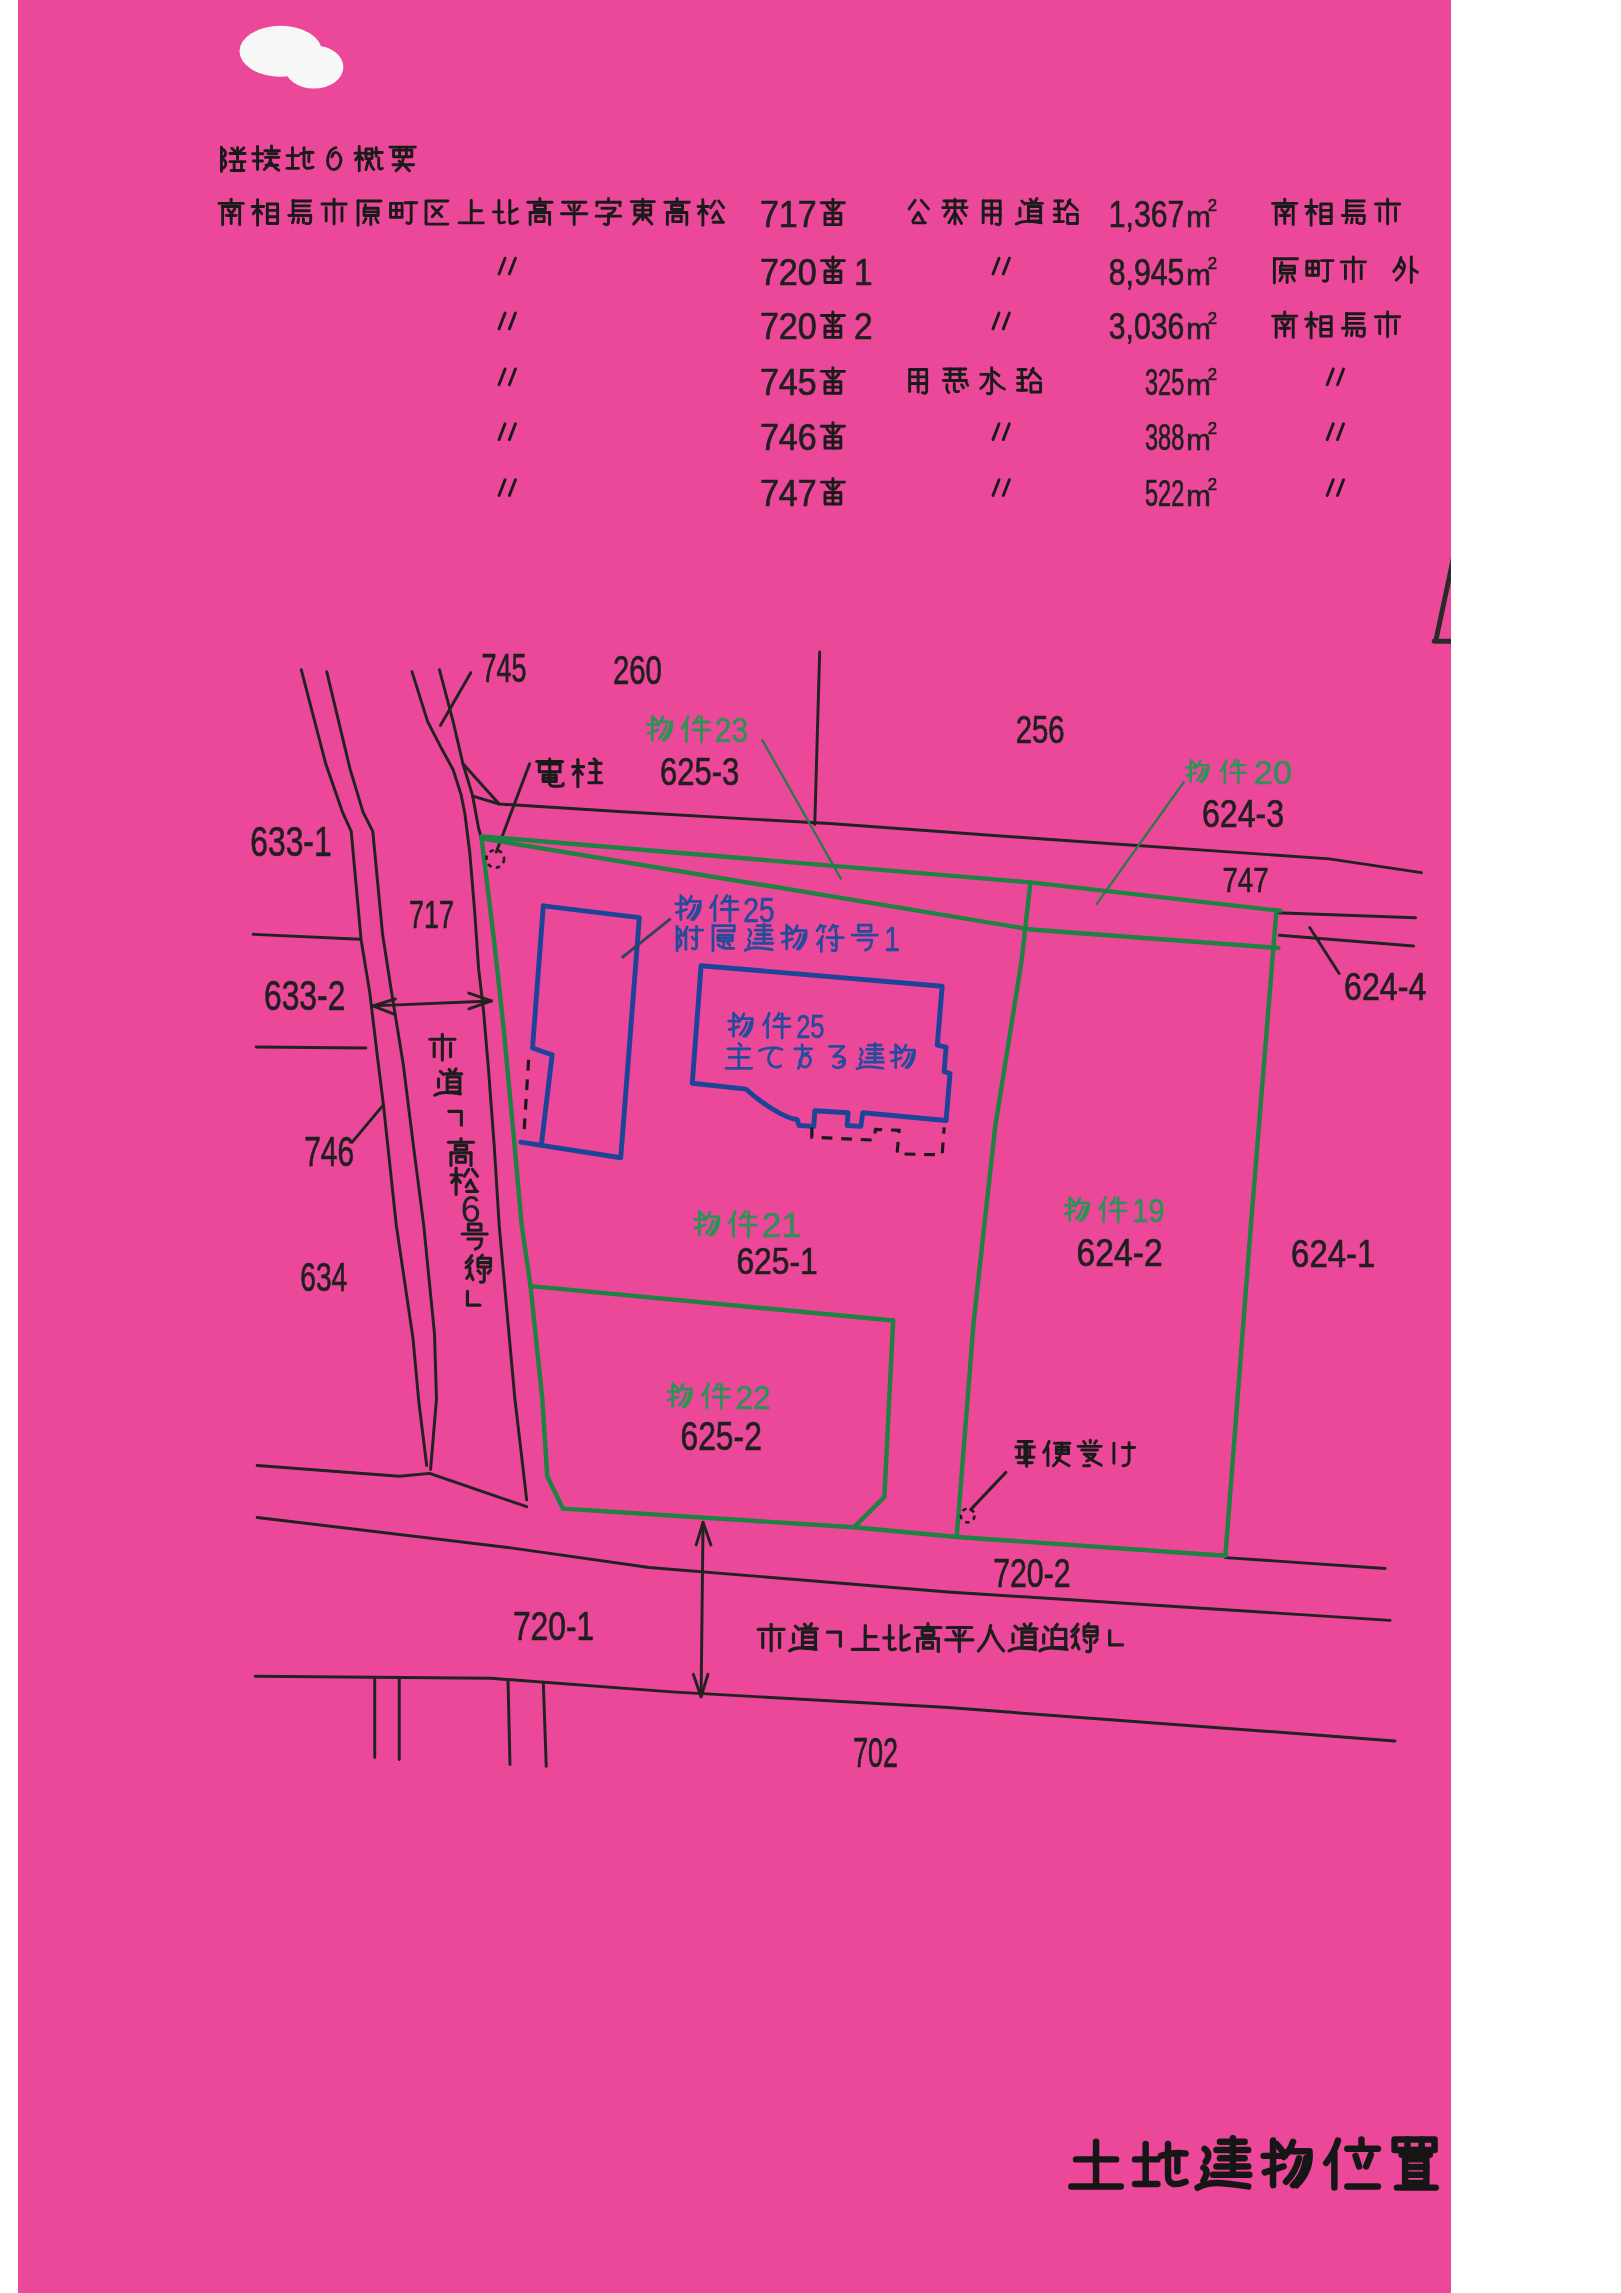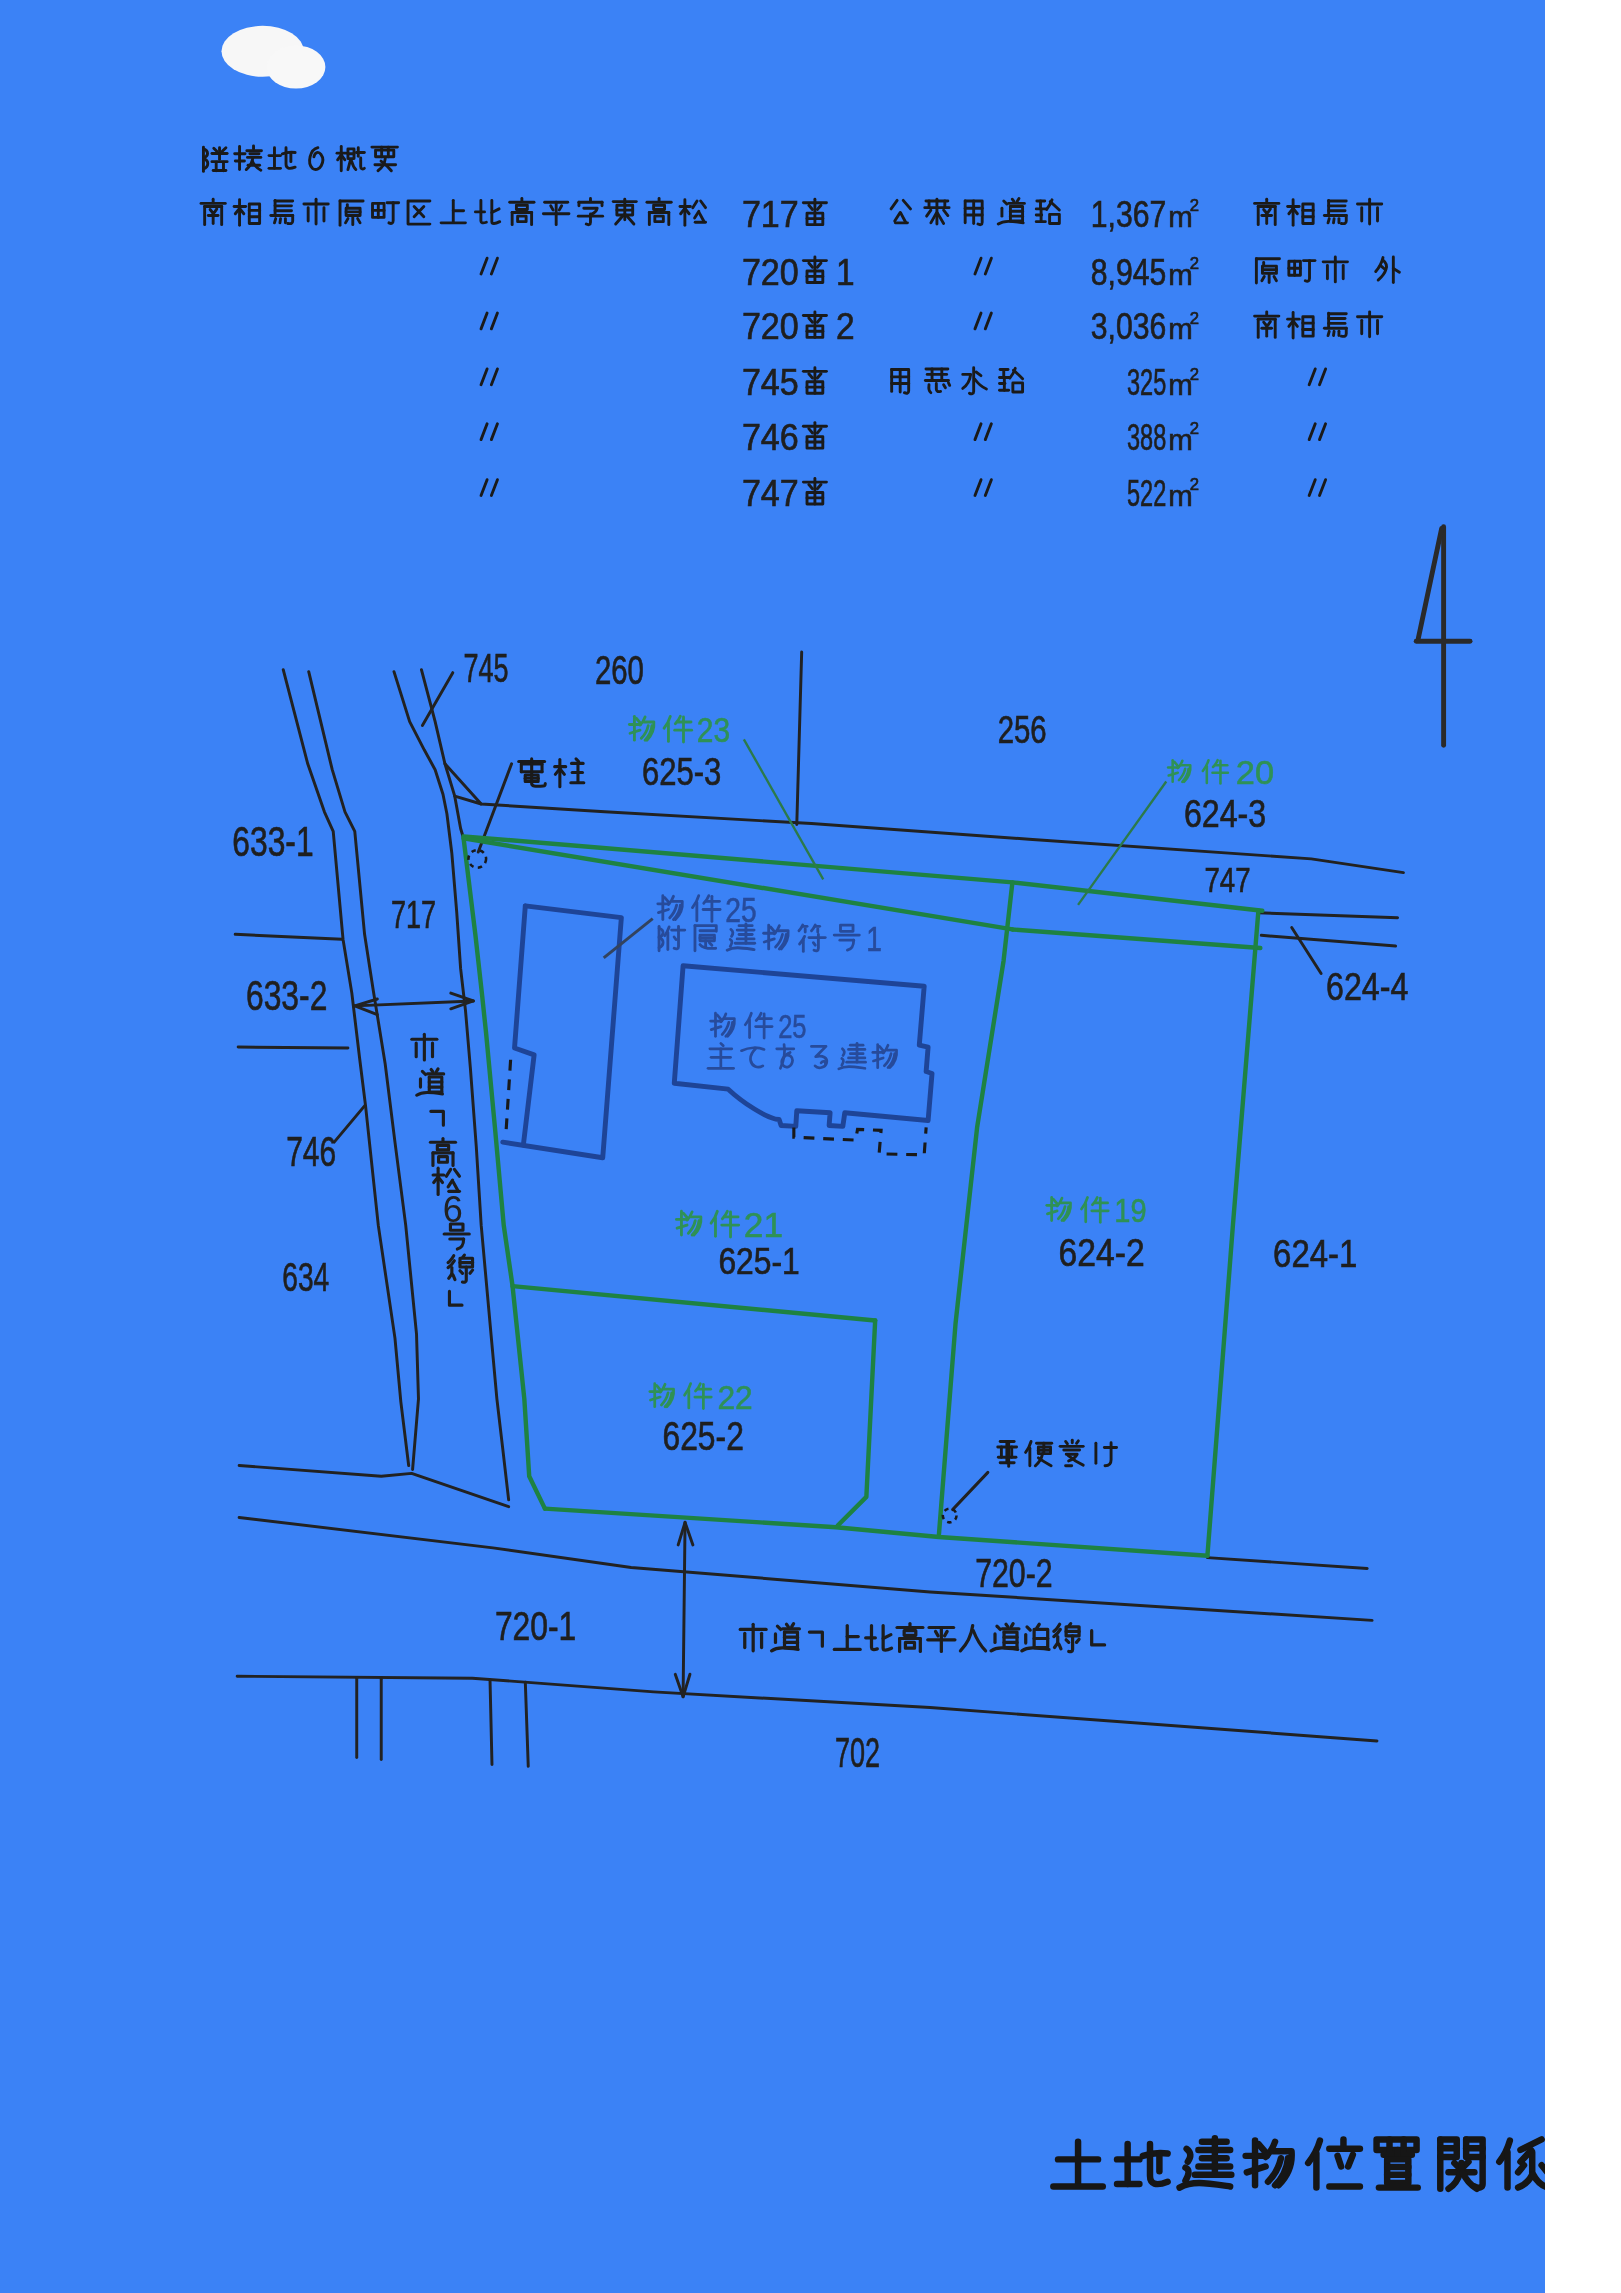--- a/index.html
+++ b/index.html
@@ -1,14 +1,14 @@
 <!DOCTYPE html>
 <html><head><meta charset="utf-8"><style>
 html,body{margin:0;padding:0;background:#fff;}
-#page{position:relative;width:1545px;height:2294px;background:#3b82f6;overflow:hidden;}
+#page{position:relative;width:1433px;height:2294px;background:#ec4899;overflow:hidden;margin-left:18px;}
 svg{position:absolute;left:0;top:0;}
 svg text{font-family:"Liberation Sans",sans-serif;fill:#222;}
 .bk{stroke:#222;stroke-width:3;fill:none;stroke-linecap:round;stroke-linejoin:round}
 .bk2{stroke:#2a2a2a;stroke-width:5;fill:none;stroke-linecap:round}
 .bkd{stroke:#191919;stroke-width:3.2;fill:none;stroke-dasharray:11 9}
 .bkd2{stroke:#191919;stroke-width:2.6;fill:none;stroke-dasharray:4.5 4.5}
 .gr{stroke:#1e8242;stroke-width:4.5;fill:none;stroke-linecap:round;stroke-linejoin:round}
 .grp{stroke:#2c7a4a;stroke-width:2.4;fill:none}
 .bl{stroke:#1e4497;stroke-width:5;fill:none;stroke-linecap:round;stroke-linejoin:round}
 .blp{stroke:#33435e;stroke-width:3;fill:none}

